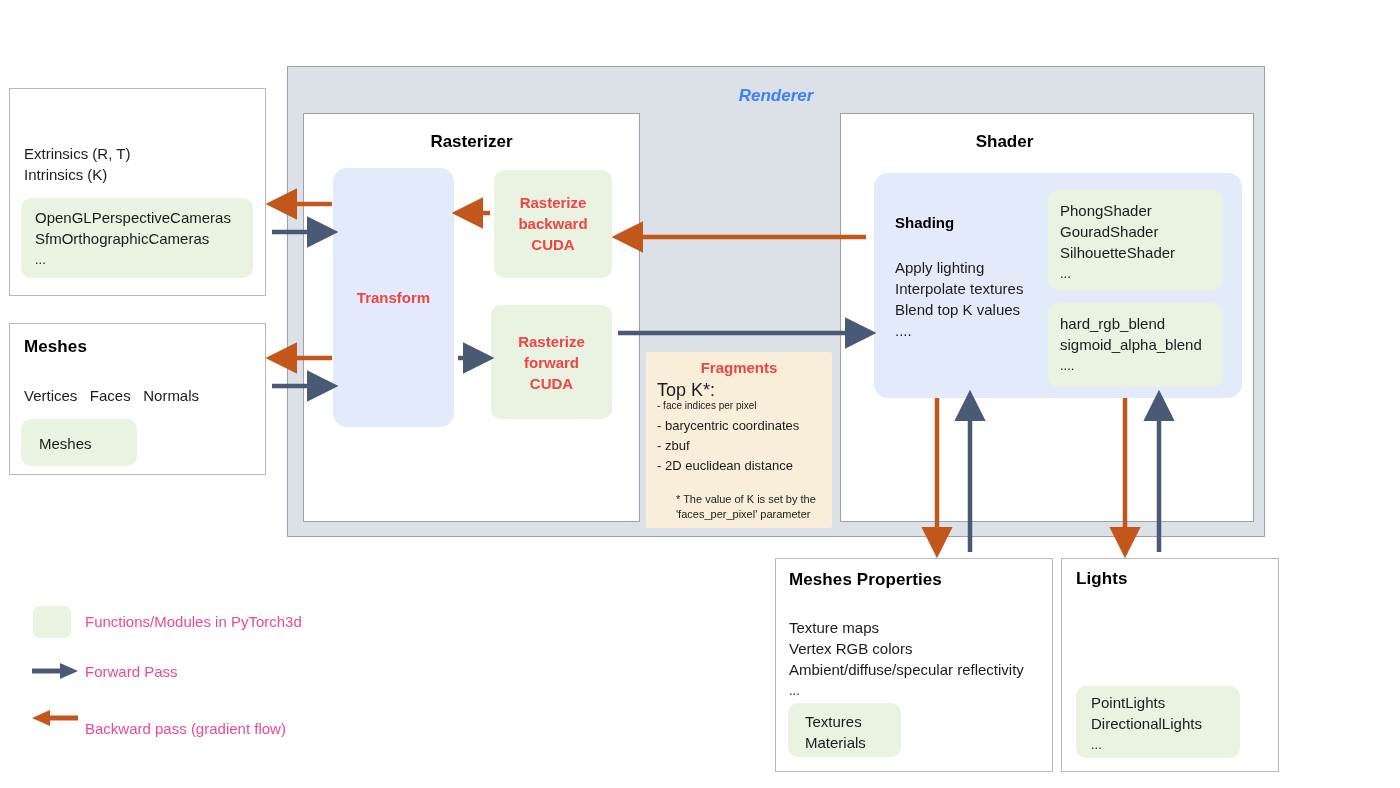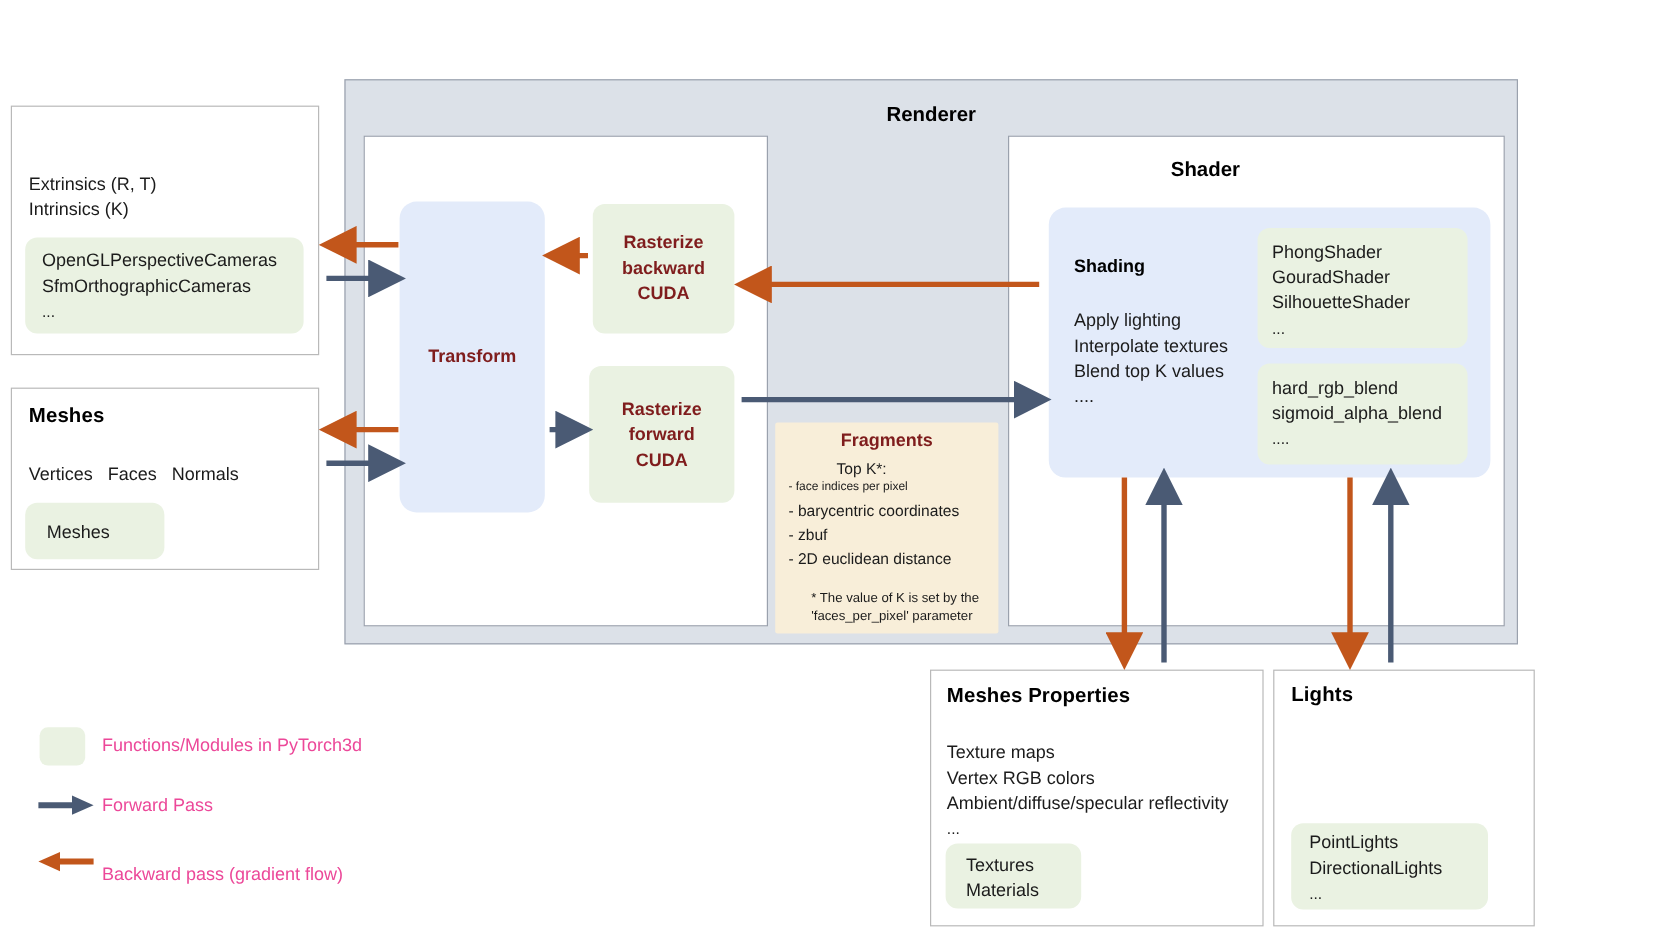--- a/index.html
+++ b/index.html
@@ -41,21 +41,22 @@
 
   
   .renderer-box {
     background: #dce1e8;
     border: 1px solid #9aa1ad;
   }
   .renderer-title {
     font-weight: bold;
     font-size: 17px;
     text-align: center;
-    color: #000000;
+    color: #3b82f6;
+    font-style: italic;
   }
   .subsystem-box {
     background: #ffffff;
     border: 1px solid #9aa1ad;
   }
   .subsystem-title {
     font-weight: bold;
     font-size: 17px;
     text-align: center;
     color: #000;
@@ -81,21 +82,21 @@
     white-space: pre;
   }
   .chip-bold {
     font-weight: bold;
     font-size: 15px;
     color: #000000;
   }
   .chip-bold-center {
     font-weight: bold;
     font-size: 15px;
-    color: #7f1d1d;
+    color: #ef4444;
     text-align: center;
     line-height: 21px;
     white-space: pre;
   }
   .small-note {
     font-size: 11px;
     line-height: 15px;
     color: #1b1b1b;
     white-space: pre;
     margin-left: 20px;
@@ -121,37 +122,38 @@
 </style>
 </head>
 <body>
 
 <div id="canvas">
 
   <div class="abs renderer-box" style="left:287px; top:66px; width:978px; height:471px;"></div>
   <div class="abs renderer-title" style="left:287px; top:86px; width:978px;">Renderer</div>
 
   <div class="abs subsystem-box" style="left:303px; top:113px; width:337px; height:409px;"></div>
+  <div class="abs subsystem-title" style="left:303px; top:132px; width:337px;">Rasterizer</div>
 
   <div class="abs blue-chip" style="left:333px; top:168px; width:121px; height:259px;"></div>
   <div class="abs chip-bold-center" style="left:333px; top:287px; width:121px;">Transform</div>
 
   <div class="abs green-chip" style="left:494px; top:170px; width:118px; height:108px;"></div>
   <div class="abs chip-bold-center" style="left:494px; top:192px; width:118px;">Rasterize
 backward
 CUDA</div>
 
   <div class="abs green-chip" style="left:491px; top:305px; width:121px; height:114px;"></div>
   <div class="abs chip-bold-center" style="left:491px; top:331px; width:121px;">Rasterize
 forward
 CUDA</div>
 
   <div class="abs cream-chip" style="left:646px; top:352px; width:186px; height:176px;"></div>
   <div class="abs chip-bold-center" style="left:646px; top:357px; width:186px;">Fragments</div>
-  <div class="abs chip-text" style="left:657px; top:381px; width:175px; font-size:13px; line-height:19px;margin-left:40px;">Top K*:</div>
+  <div class="abs chip-text" style="left:657px; top:381px; width:175px; font-size:18px; line-height:19px;">Top K*:</div>
   <div class="abs" style="left:657px; top:396px; width:180px;">
     <div class="chip-text" style="font-size:10px; line-height:20px;">- face indices per pixel</div>
     <div class="chip-text" style="font-size:13px; line-height:20px;">- barycentric coordinates</div>
     <div class="chip-text" style="font-size:13px; line-height:20px;">- zbuf</div>
     <div class="chip-text" style="font-size:13px; line-height:20px;">- 2D euclidean distance</div>
   </div>
   <div class="abs small-note" style="left:656px; top:492px; width:180px;">* The value of K is set by the
 'faces_per_pixel' parameter</div>
 
   <div class="abs subsystem-box" style="left:840px; top:113px; width:414px; height:409px;"></div>

